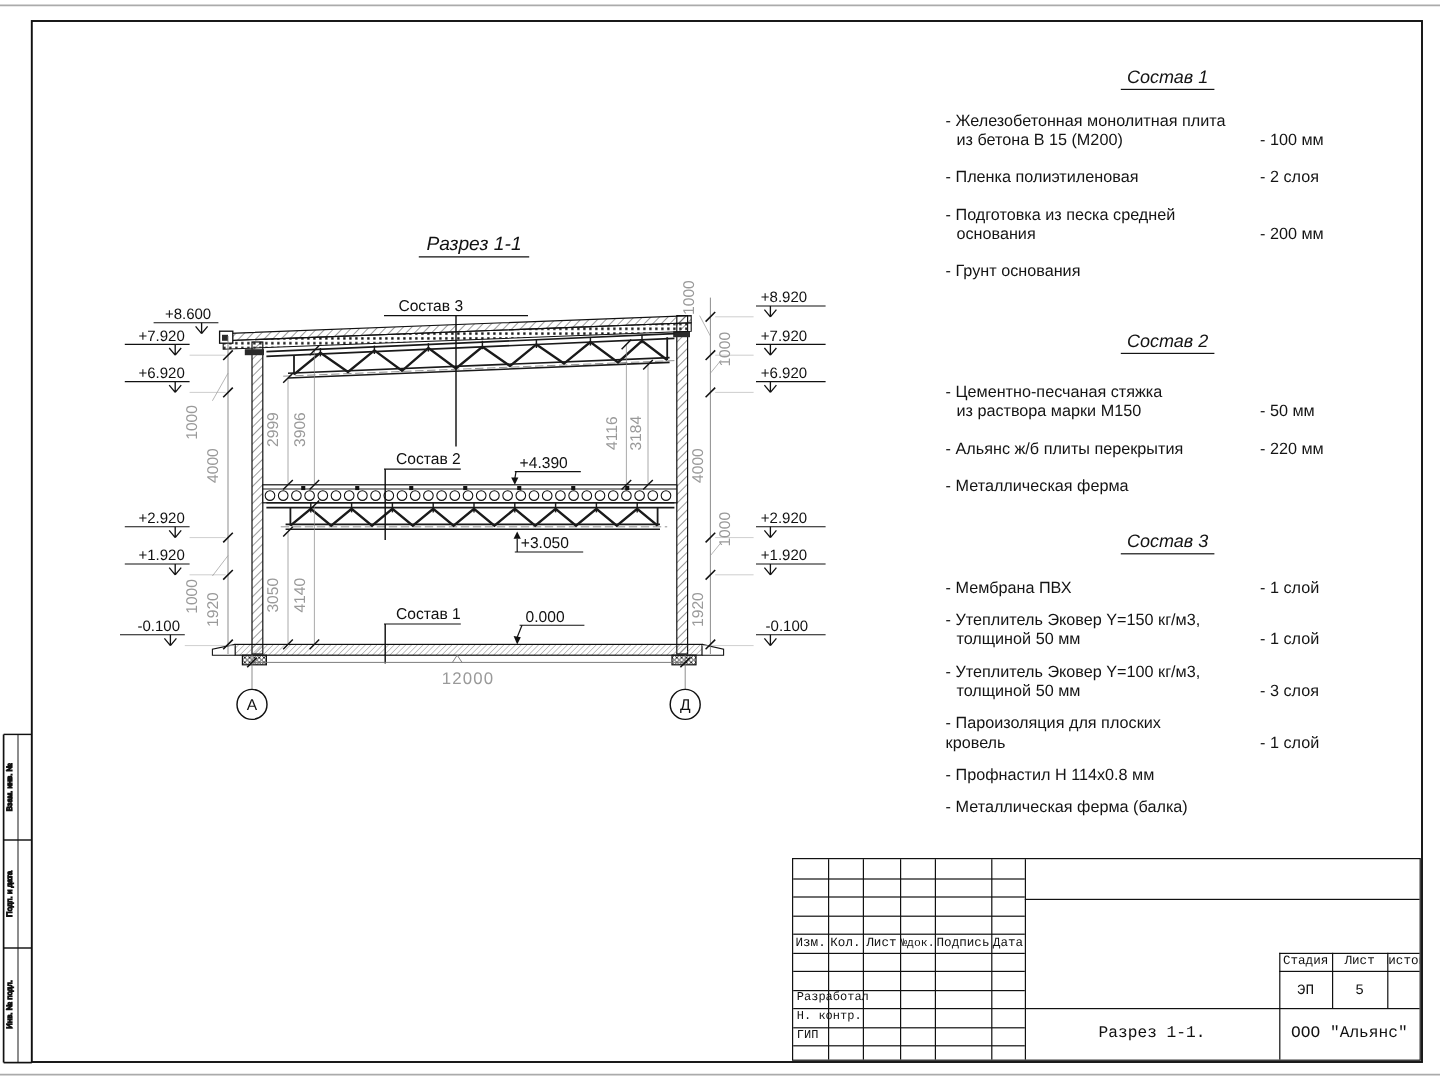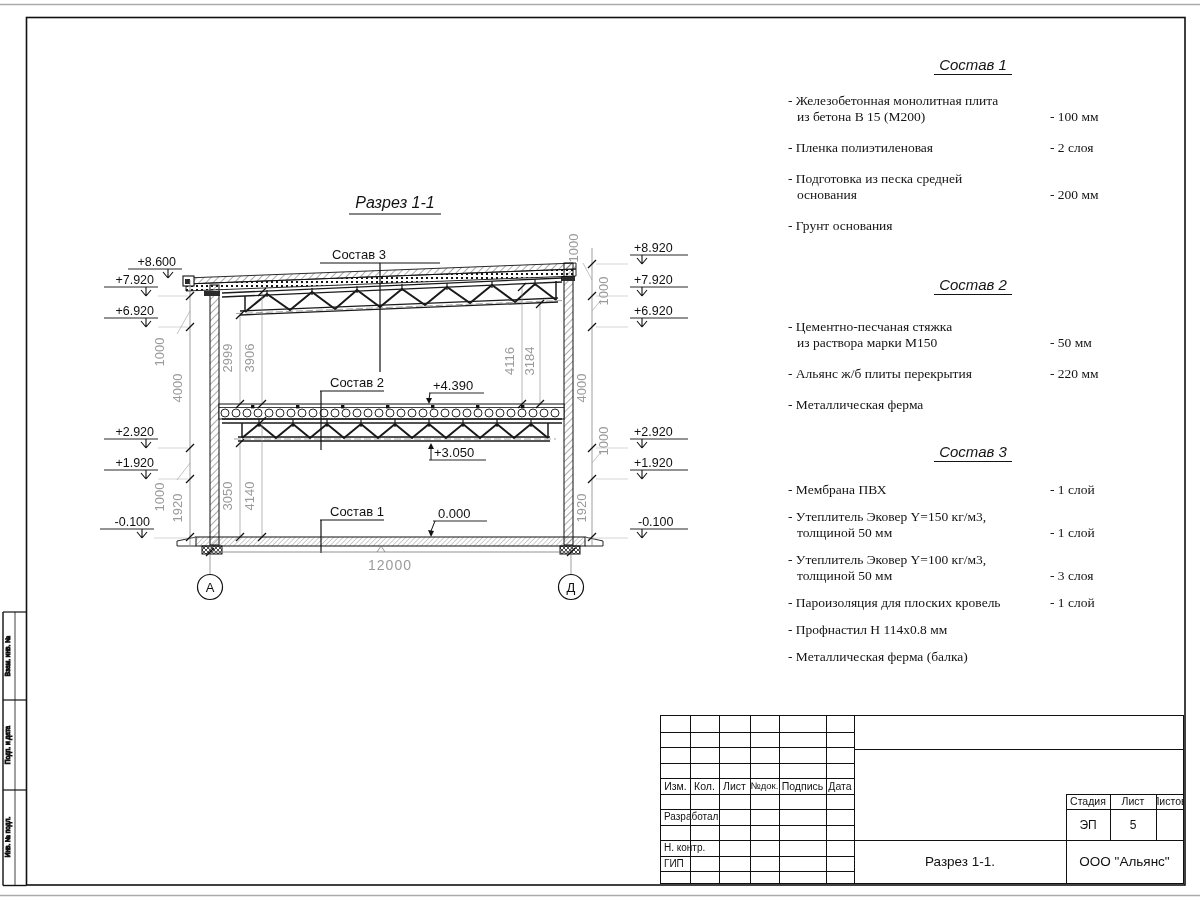--- a/index.html
+++ b/index.html
@@ -4,37 +4,37 @@
 <style>
   html,body{margin:0;padding:0;background:#e8e8e8;}
   .page{position:relative;width:1200px;height:900px;background:#ffffff;overflow:hidden;
         font-family:"Liberation Sans", sans-serif;color:#111;}
   svg text{font-family:"Liberation Sans", sans-serif;}
 
   
   .spec{position:absolute;left:788px;width:400px;font-size:13.5px;line-height:16px;color:#141414;}
   .spec-title{font-style:italic;font-size:15px;text-align:center;margin-bottom:20px;margin-right:30px;}
   .spec-title span{border-bottom:1px solid #141414;padding:0 5px 1px;}
-  .item{display:flex;align-items:flex-end;margin-bottom:15px;font-family:Liberation Serif, serif;}
+  .item{display:flex;align-items:flex-end;margin-bottom:15px;}
   .item .txt{flex:1;}
   .item .l2{padding-left:9px;}
   .item .val{flex:0 0 138px;}
   #spec2 .spec-title{margin-bottom:26px;}
   #spec3 .spec-title{margin-bottom:22px;}
   #spec3 .item{margin-bottom:11px;gap:43px;}
 
   
   .tb{position:absolute;left:660px;top:715px;width:522px;height:167px;border:1.5px solid #111;
       font-size:10.5px;color:#111;}
   .tb .h,.tb .v,.tb .c{position:absolute;}
   .tb .h{border-top:1px solid #111;height:0;}
   .tb .v{border-left:1px solid #111;width:0;}
   .tb .hv{border-top:1.5px solid #111;}
   .tb .vv{border-left:1.5px solid #111;}
-  .tb .c{display:flex;align-items:center;justify-content:center;text-align:right;overflow:hidden;}
+  .tb .c{display:flex;align-items:center;justify-content:center;text-align:right;overflow:hidden;font-family:Liberation Mono, monospace;}
   .tb .cl{justify-content:flex-start;padding-left:3px;font-size:10px;}
 </style>
 </head>
 <body>
 <div class="page">
 
 <svg width="1200" height="900" viewBox="0 0 1200 900" style="position:absolute;left:0;top:0;">
   <defs>
     <pattern id="hatch" width="5" height="5" patternTransform="rotate(45)" patternUnits="userSpaceOnUse">
       <line x1="0" y1="0" x2="0" y2="5" stroke="#444" stroke-width="0.9"></line>
@@ -490,21 +490,21 @@
   <div class="v" style="left:449px;top:77.5px;height:46.5px"></div>
   <div class="v" style="left:495px;top:77.5px;height:46.5px"></div>
 
   <div class="c" style="left:0;top:62px;width:29px;height:15.5px">Изм.</div>
   <div class="c" style="left:29px;top:62px;width:29px;height:15.5px">Кол.</div>
   <div class="c" style="left:58px;top:62px;width:31px;height:15.5px">Лист</div>
   <div class="c" style="left:89px;top:62px;width:29px;height:15.5px;font-size:9.5px">№док.</div>
   <div class="c" style="left:118px;top:62px;width:47px;height:15.5px">Подпись</div>
   <div class="c" style="left:165px;top:62px;width:28px;height:15.5px">Дата</div>
 
-  <div class="c cl" style="left:0;top:93px;width:89px;height:15.5px">Разработал</div>
+  <div class="c cl" style="left:0;top:108px;width:89px;height:15.5px">Разработал</div>
   <div class="c cl" style="left:0;top:124px;width:89px;height:15.5px">Н. контр.</div>
   <div class="c cl" style="left:0;top:139.5px;width:89px;height:15.5px">ГИП</div>
 
   <div class="c" style="left:405px;top:77.5px;width:44px;height:15.5px">Стадия</div>
   <div class="c" style="left:449px;top:77.5px;width:46px;height:15.5px">Лист</div>
   <div class="c" style="left:495px;top:77.5px;width:27px;height:15.5px">Листов</div>
   <div class="c" style="left:405px;top:93px;width:44px;height:31px;font-size:12px">ЭП</div>
   <div class="c" style="left:449px;top:93px;width:46px;height:31px;font-size:12px">5</div>
   <div class="c" style="left:495px;top:93px;width:27px;height:31px;font-size:12px"></div>
 

